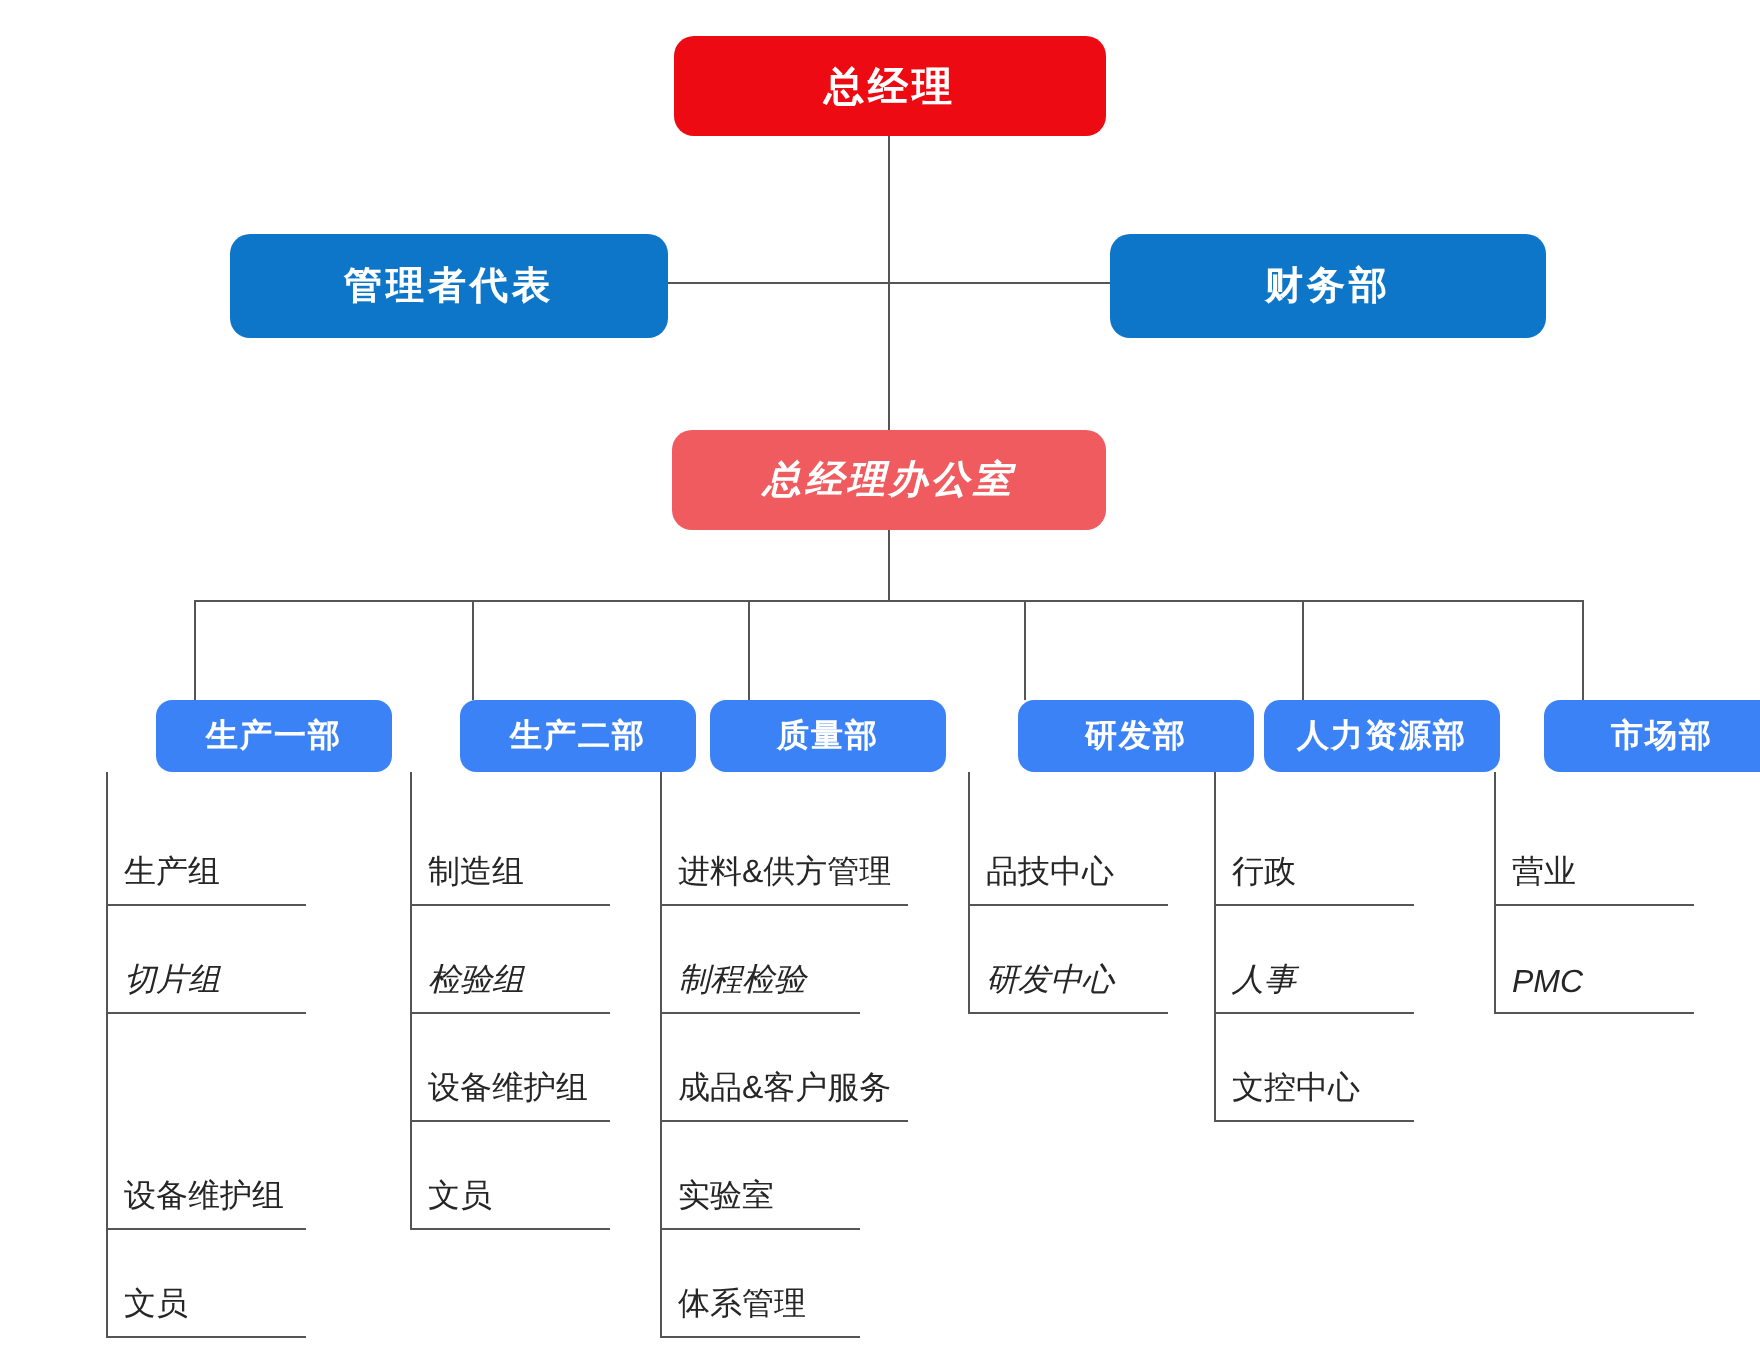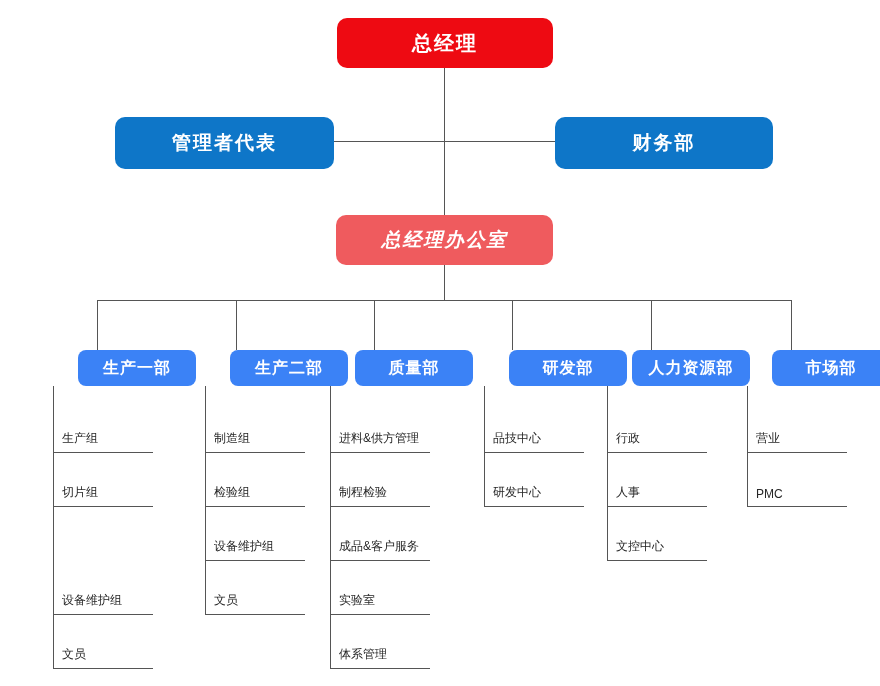--- a/index.html
+++ b/index.html
@@ -92,25 +92,25 @@
     position: absolute;
     left: 15px;
     min-width: 100px;
     height: 32px;
     box-sizing: border-box;
     padding: 0 8px 5px 9px;
     border-bottom: 1px solid #555555;
     display: flex;
     align-items: flex-end;
     white-space: nowrap;
-    font-size: 12px;
+    font-size: 16px;
     color: #262626;
   }
   .r0 { top: 71px; }
-  .r1 { top: 125px; }
+  .r1 { top: 125px; font-style: italic; }
   .r2 { top: 179px; }
   .r3 { top: 233px; }
   .r4 { top: 287px; }
 </style>
 </head>
 <body>
 
 <div class="canvas">
 
   <div class="line vline" style="left:444px; top:68px;  height:147px;"></div>

